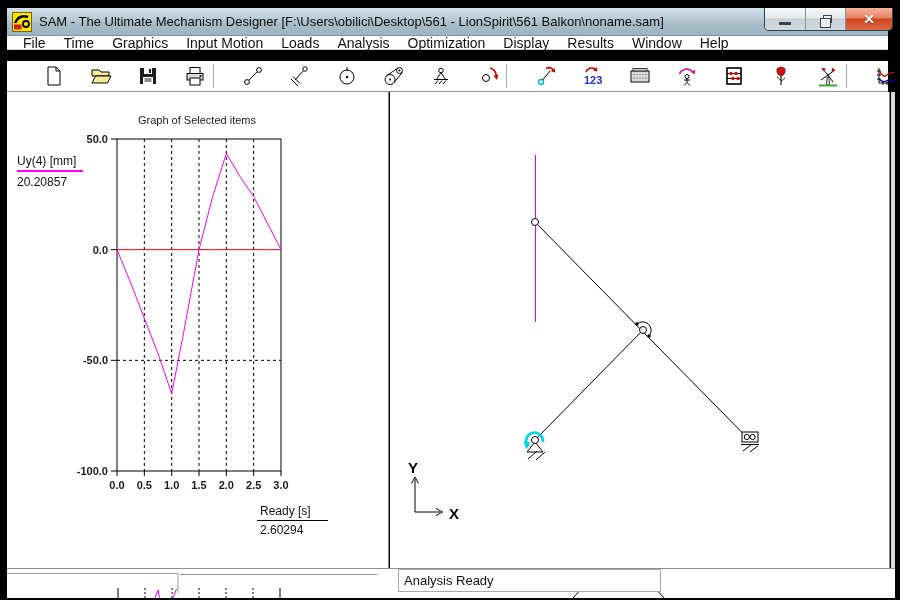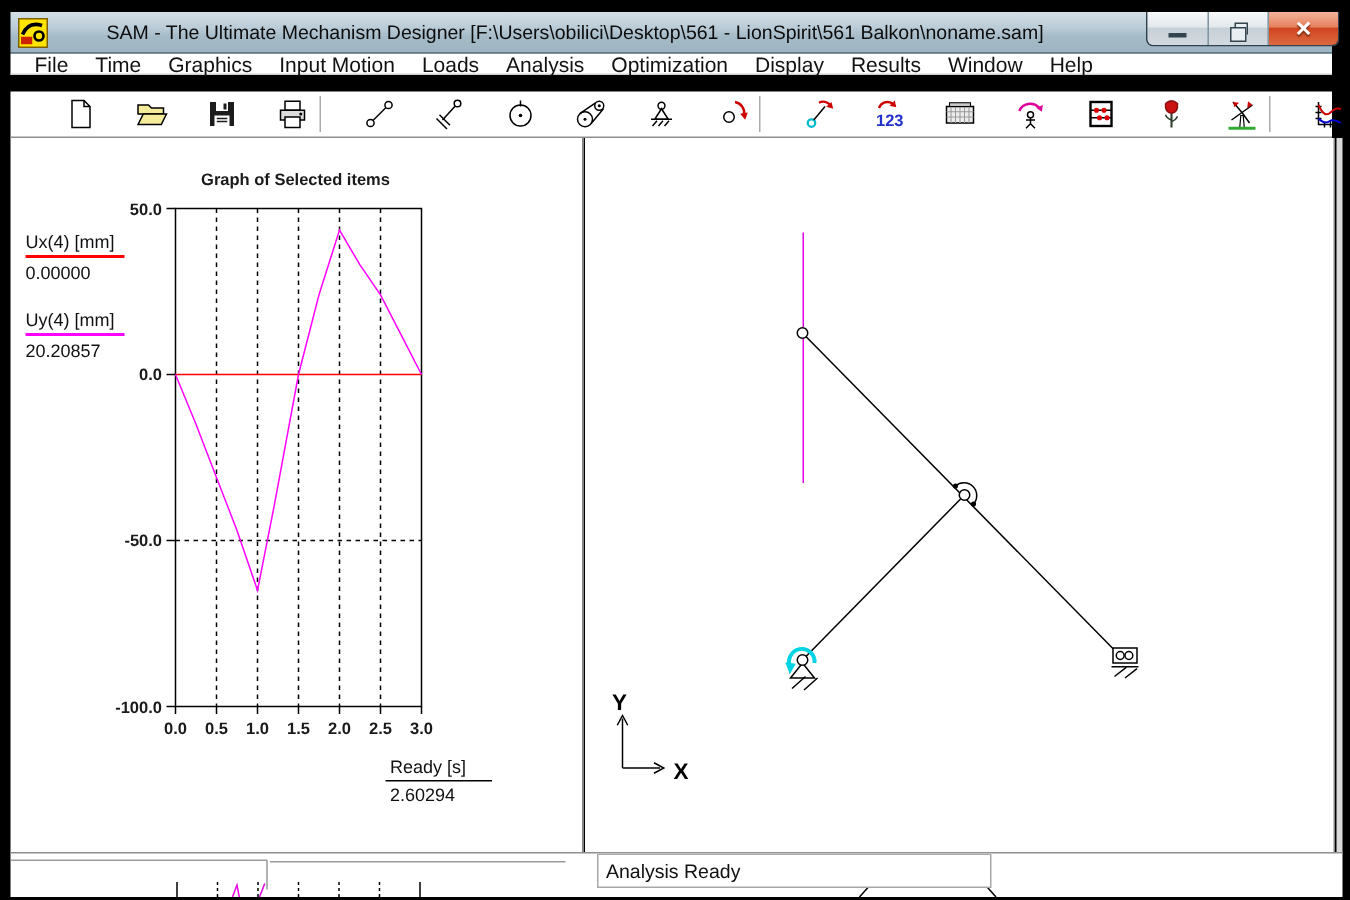--- a/index.html
+++ b/index.html
@@ -4,21 +4,21 @@
 <style>
   html,body{margin:0;padding:0;background:#444;}
   *{box-sizing:border-box;}
   #stage{position:relative;width:900px;height:600px;background:#000;overflow:hidden;
          font-family:"Liberation Sans",sans-serif;-webkit-user-select:none;user-select:none;}
   .abs{position:absolute;}
 
   
   #titlebar{left:7px;top:8px;width:881px;height:28px;
     background:linear-gradient(#d3e0e8 0%,#b9cbd6 40%,#a6bbc8 60%,#9db4c2 100%);
-    border-bottom:1px solid #7d96a6;display:flex;align-items:center;gap:32px;}
+    border-bottom:1px solid #7d96a6;display:flex;align-items:center;}
   #app-icon{width:20px;height:20px;margin-left:5px;background:#ffe500;
     border:1px solid #7e6000;position:relative;flex:0 0 auto;}
   #title-text{margin-left:7px;font-size:13px;color:#0c0c0c;white-space:nowrap;overflow:hidden;}
   #winbtns{position:absolute;left:757px;top:0;height:23px;display:flex;
     border:1px solid #30424f;border-top:none;border-radius:0 0 5px 5px;overflow:hidden;}
   .wbtn{width:40px;height:100%;display:flex;align-items:center;justify-content:center;
     background:linear-gradient(#f7f9fa 0%,#e2e8eb 45%,#c7d0d6 50%,#d3dadf 100%);
     border-left:1px solid #8296a2;}
   .wbtn:first-child{border-left:none;}
   #btn-close{width:47px;background:linear-gradient(#f4b49a 0%,#e5815f 45%,#cf4520 50%,#dd6a42 100%);}
@@ -38,21 +38,21 @@
     border-bottom:1px solid #8f8f8f;display:flex;align-items:center;padding-left:13px;}
   .tbtn{width:27px;height:26px;display:flex;align-items:center;justify-content:center;flex:0 0 auto;margin-left:20px;}
   .tdiv{width:1px;height:24px;background:#ababab;margin:0 5px;flex:0 0 auto;}
 
   
   #left-pane{left:7px;top:92px;width:382px;height:476px;background:#fff;border-right:1px solid #858585;}
   #right-pane{left:390px;top:92px;width:500px;height:476px;background:#fff;border-right:1px solid #858585;}
   #right-strip{left:891px;top:92px;width:4px;height:476px;background:#d9d9d9;}
 
   
-  #graph-title{left:60px;top:22px;width:260px;text-align:center;font-size:11px;font-weight:bold;color:#1a1a1a;}
+  #graph-title{left:60px;top:22px;width:260px;text-align:center;font-size:11px;font-weight:normal;color:#1a1a1a;}
   #legend{left:10px;top:62px;font-size:12px;color:#111;}
   .legend-entry{margin-bottom:17px;}
   .legend-line{width:66px;height:2px;margin:2px 0 3px 0;}
   .legend-line.red{background:#ff0000;}
   .legend-line.magenta{background:#ff00ff;}
   .legend-value{font-size:12px;}
   #time-readout{left:250px;top:412px;font-size:12px;color:#111;}
   #time-label{display:inline-block;border-bottom:1px solid #000;padding:0 17px 2px 3px;}
   #time-value{padding:2px 0 0 3px;}
 
@@ -356,25 +356,20 @@
         <line x1="104" y1="268.3333333333333" x2="110" y2="268.3333333333333" stroke="#000" stroke-width="1"></line>
         <text x="101" y="272.3333333333333" font-size="11" font-weight="bold" fill="#1a1a1a" text-anchor="end">-50.0</text>
         <line x1="104" y1="379" x2="110" y2="379" stroke="#000" stroke-width="1"></line>
         <text x="101" y="383" font-size="11" font-weight="bold" fill="#1a1a1a" text-anchor="end">-100.0</text>
         <rect x="110" y="47" width="164" height="332" fill="none" stroke="#000"></rect>
         <polyline points="110,157.66666666666666 123.66666666666667,157.66666666666666 137.33333333333334,157.66666666666666 151,157.66666666666666 164.66666666666666,157.66666666666666 175.6,157.66666666666666 192,157.66666666666666 205.66666666666669,157.66666666666666 219.33333333333331,157.66666666666666 233,157.66666666666666 246.66666666666669,157.66666666666666 260.3333333333333,157.66666666666666 274,157.66666666666666" fill="none" stroke="#ff0000" stroke-width="1"></polyline>
         <polyline points="110,157.66666666666666 123.66666666666667,190.86666666666667 137.33333333333334,226.28 151,261.6933333333333 164.66666666666666,301.53333333333336 175.6,246.2 192,157.66666666666666 205.66666666666669,104.54666666666667 219.33333333333331,61.38666666666667 233,84.62666666666667 246.66666666666669,104.54666666666667 260.3333333333333,131.10666666666668 274,157.66666666666666" fill="none" stroke="#ff00ff" stroke-width="1"></polyline>
       </svg>
     <div id="legend" class="abs">
       <div class="legend-entry">
-        <div>Ux(4) [mm]</div>
-        <div class="legend-line red"></div>
-        <div class="legend-value">0.00000</div>
-      </div>
-      <div class="legend-entry">
         <div>Uy(4) [mm]</div>
         <div class="legend-line magenta"></div>
         <div class="legend-value">20.20857</div>
       </div>
     </div>
     <div id="time-readout" class="abs">
       <div id="time-label">Ready [s]</div>
       <div id="time-value">2.60294</div>
     </div>
   </div>

